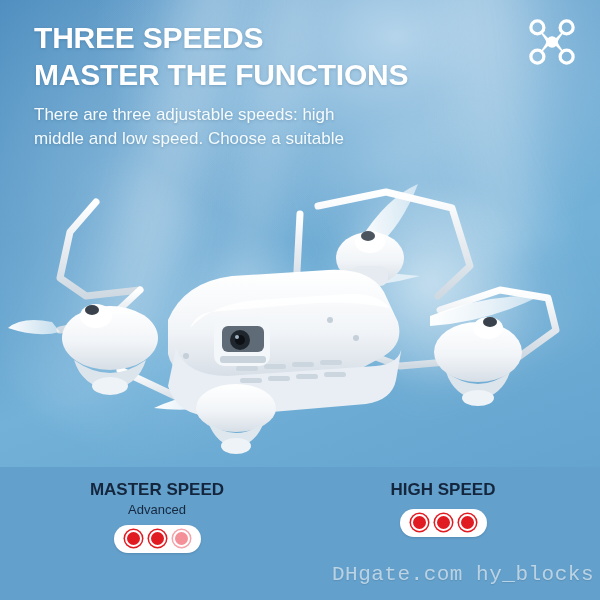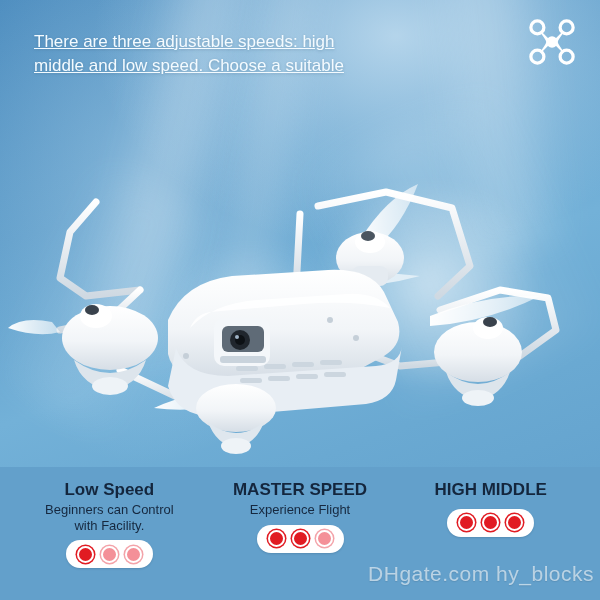--- a/index.html
+++ b/index.html
@@ -76,21 +76,21 @@
   }
   .headline .l2 { display: block; }
 
   .subcopy {
     margin: 10px 0 0 0;
     color: #f4fbff;
     font-size: 17px;
     line-height: 1.42;
     text-shadow: 0 1px 3px rgba(40,80,110,0.30);
   }
-  .subcopy span { display: block; text-decoration: underline; }
+  .subcopy span { display: block; }
 
   
   .corner-icon {
     position: absolute;
     right: 22px;
     top: 16px;
     width: 52px;
     height: 52px;
   }
 
@@ -170,21 +170,21 @@
     border: 2px solid #ffffff;
     box-shadow: 0 0 0 1.5px #f3a3a9;
   }
 
   
   .watermark {
     position: absolute;
     right: 6px;
     bottom: 14px;
     color: rgba(255,255,255,0.58);
-    font-family: Liberation Sans, sans-serif;
+    font-family: Liberation Mono, monospace;
     font-size: 21px;
     letter-spacing: 0.5px;
     white-space: nowrap;
     text-shadow: 0 1px 1px rgba(60,100,130,0.25);
     pointer-events: none;
   }
 </style>
 </head>
 <body>
 
@@ -193,20 +193,24 @@
   <div class="sky"></div>
   <div class="streak s1"></div>
   <div class="streak s2"></div>
   <div class="streak s3"></div>
   <div class="streak s4"></div>
   <div class="streak s5"></div>
   <div class="glow g1"></div>
   <div class="glow g2"></div>
 
   <div class="header">
+    <h1 class="headline">
+      <span>THREE SPEEDS</span>
+      <span class="l2">MASTER THE FUNCTIONS</span>
+    </h1>
     <p class="subcopy">
       <span>There are three adjustable speeds: high</span>
       <span>middle and low speed. Choose a suitable</span>
     </p>
   </div>
 
   <div class="corner-icon">
     <svg viewBox="0 0 64 64" width="52" height="52" aria-hidden="true">
       <g fill="none" stroke="#ffffff" stroke-width="4">
         <circle cx="14" cy="14" r="8"></circle>
@@ -321,51 +325,39 @@
       <g>
         <ellipse cx="236" cy="238" rx="40" ry="24" fill="url(#bodyG)"></ellipse>
         <path d="M208 252 q28 22 56 0 q-8 22 -28 26 q-20 -4 -28 -26 z" fill="#dfe7ee"></path>
         <ellipse cx="236" cy="276" rx="15" ry="8" fill="#eef3f7"></ellipse>
       </g>
     </svg>
   </div>
 
   <div class="bottom-panel">
 
+
     <div class="speed-card">
-      <p class="speed-title">Low Speed</p>
+      <p class="speed-title">MASTER SPEED</p>
       <p class="speed-desc">
-        <span>Beginners can Control</span>
-        <span>with Facility.</span>
+        <span>Advanced</span>
       </p>
       <div class="pill">
         <span class="dot on"></span>
-        <span class="dot off"></span>
+        <span class="dot on"></span>
         <span class="dot off"></span>
       </div>
     </div>
 
     <div class="speed-card">
-      <p class="speed-title">MASTER SPEED</p>
-      <p class="speed-desc">
-        <span>Experience Flight</span>
-      </p>
+      <p class="speed-title">HIGH SPEED</p>
       <div class="pill">
         <span class="dot on"></span>
         <span class="dot on"></span>
-        <span class="dot off"></span>
+        <span class="dot on"></span>
       </div>
     </div>
 
-    <div class="speed-card">
-      <p class="speed-title">HIGH MIDDLE</p>
-      <div class="pill">
-        <span class="dot on"></span>
-        <span class="dot on"></span>
-        <span class="dot on"></span>
-      </div>
-    </div>
-
   </div>
 
   <div class="watermark">DHgate.com  hy_blocks</div>
 
 </div>
 
 </body></html>

